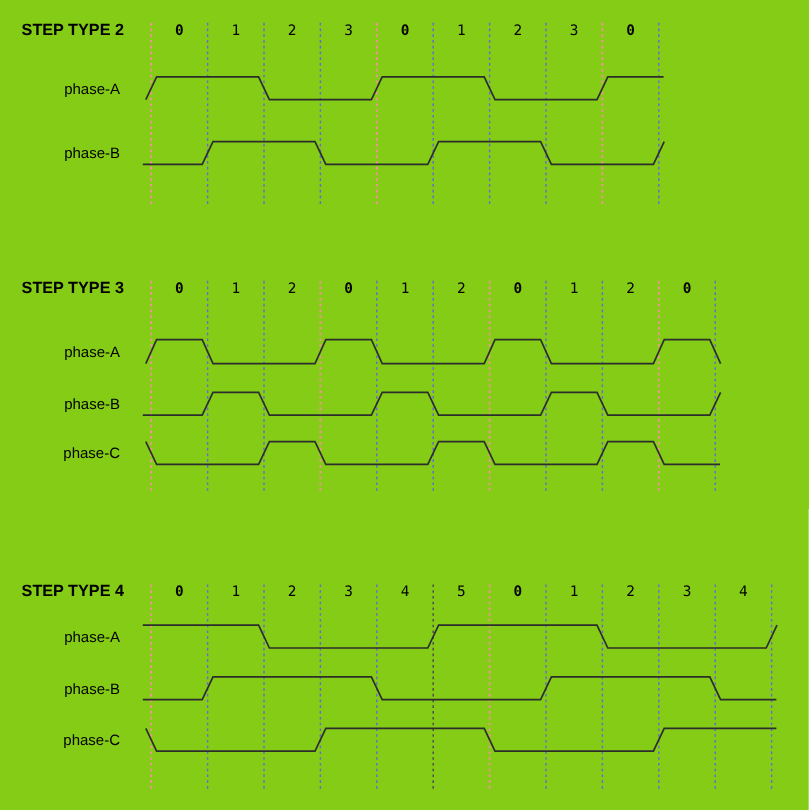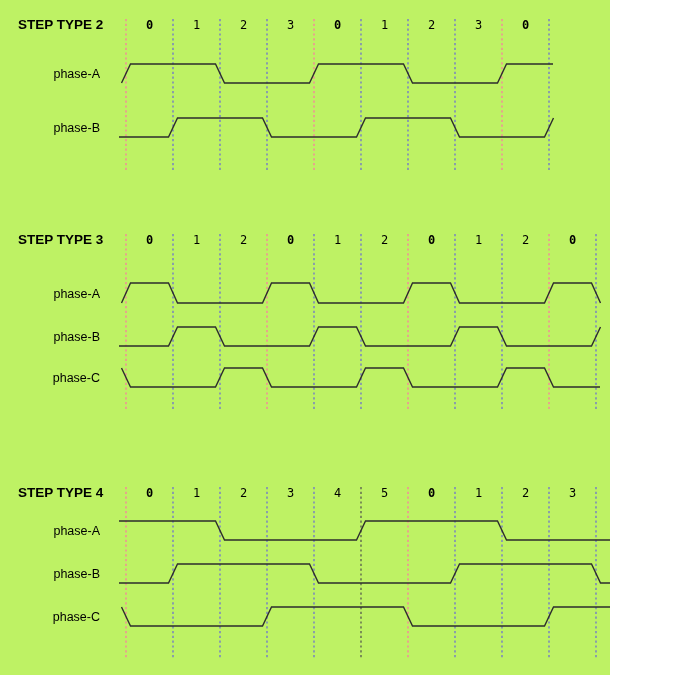--- a/index.html
+++ b/index.html
@@ -3,23 +3,23 @@
 <meta charset="utf-8">
 <style>
   html, body {
     margin: 0;
     padding: 0;
     background: #ffffff;
     font-family: "Liberation Sans", sans-serif;
   }
   .canvas-wrap {
     position: relative;
-    width: 610px;
+    width: 674px;
     height: 675px;
-    background: #bef264;
+    background: #84cc16;
     overflow: hidden;
   }
   svg text {
     user-select: none;
   }
   .section-title {
     font-family: "Liberation Sans", sans-serif;
     font-weight: bold;
     font-size: 13.5px;
     fill: #000000;

